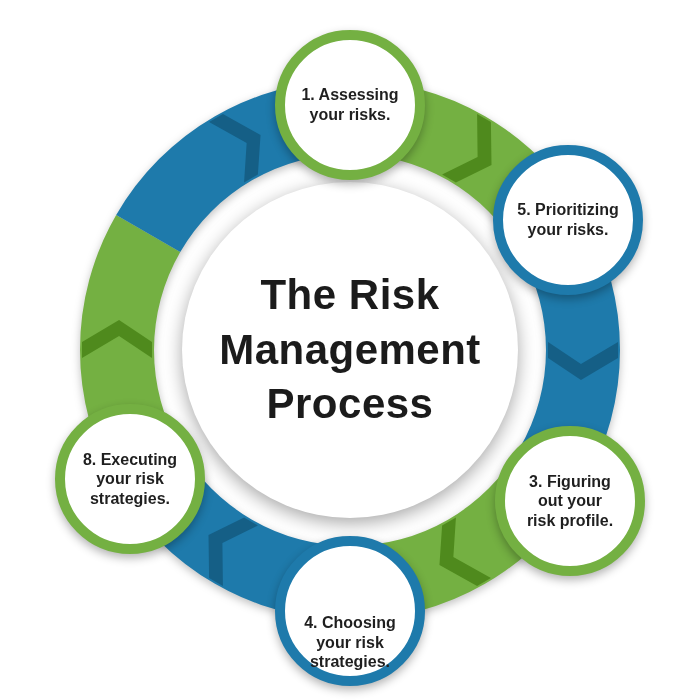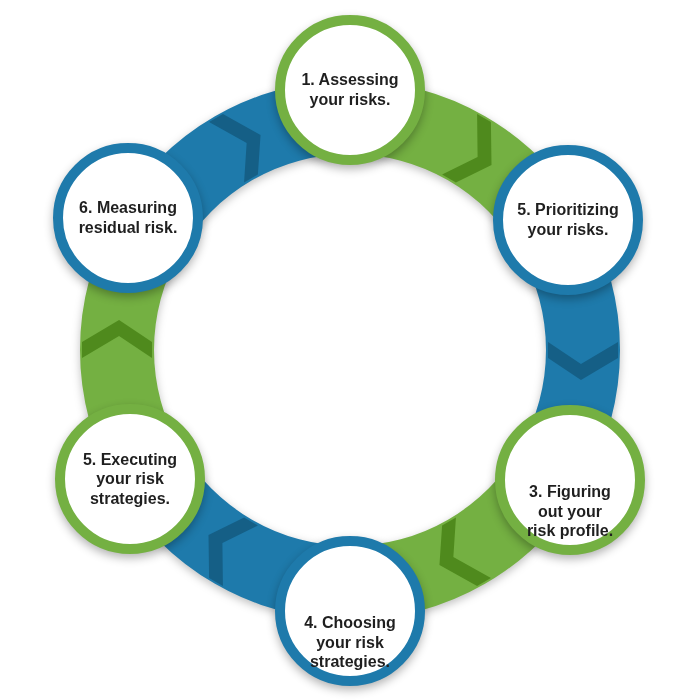--- a/index.html
+++ b/index.html
@@ -53,23 +53,23 @@
   }
   .center-title {
     white-space: pre-line;
     font-size: 42px;
     font-weight: 800;
     line-height: 1.3;
     color: #1b1b1b;
     letter-spacing: 0.5px;
   }
   
-  .pos-1 { left: 275px; top: 15px;  }
+  .pos-1 { left: 275px; top: 30px;  }
   .pos-2 { left: 493px; top: 145px; }
-  .pos-3 { left: 495px; top: 405px; align-items: flex-end; }
+  .pos-3 { left: 495px; top: 426px; }
   .pos-4 { left: 275px; top: 536px; align-items: flex-end; }
   .pos-5 { left: 55px;  top: 404px; }
   .pos-6 { left: 53px;  top: 143px; }
 </style>
 </head>
 <body>
 
 <div class="canvas">
 
   <svg class="ring-svg" viewBox="0 0 700 700" aria-hidden="true">
@@ -86,42 +86,43 @@
     <use href="#seg" transform="rotate(300 350 350)" fill="#1e7aab"></use>
 
     <use href="#chev" fill="#4f8a1d"></use>
     <use href="#chev" transform="rotate(60 350 350)" fill="#155f86"></use>
     <use href="#chev" transform="rotate(120 350 350)" fill="#4f8a1d"></use>
     <use href="#chev" transform="rotate(180 350 350)" fill="#155f86"></use>
     <use href="#chev" transform="rotate(240 350 350)" fill="#4f8a1d"></use>
     <use href="#chev" transform="rotate(300 350 350)" fill="#155f86"></use>
   </svg>
 
+  <div class="center-circle">
+    <div class="center-title">The Risk
+Management
+Process</div>
+  </div>
 
   <div class="step-circle ring-green pos-1">
     <div class="step-label">1. Assessing
 your risks.</div>
   </div>
   <div class="step-circle ring-blue pos-2">
     <div class="step-label">5. Prioritizing
 your risks.</div>
   </div>
   <div class="step-circle ring-green pos-3">
     <div class="step-label">3. Figuring
 out your
 risk profile.</div>
   </div>
   <div class="step-circle ring-blue pos-4">
     <div class="step-label">4. Choosing
 your risk
 strategies.</div>
   </div>
   <div class="step-circle ring-green pos-5">
-    <div class="step-label">5. Executing
+    <div class="step-label">8. Executing
 your risk
 strategies.</div>
-  </div>
-  <div class="step-circle ring-blue pos-6">
-    <div class="step-label">6. Measuring
-residual risk.</div>
   </div>
 
 </div>
 
 </body></html>

